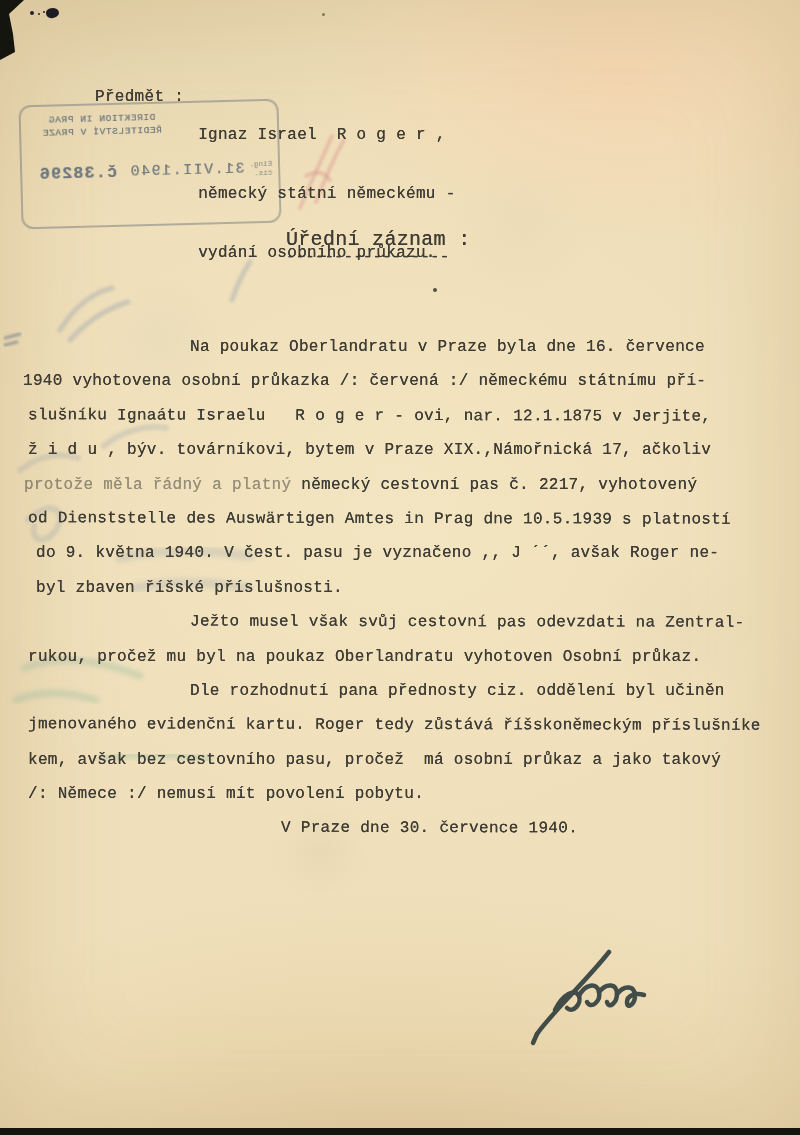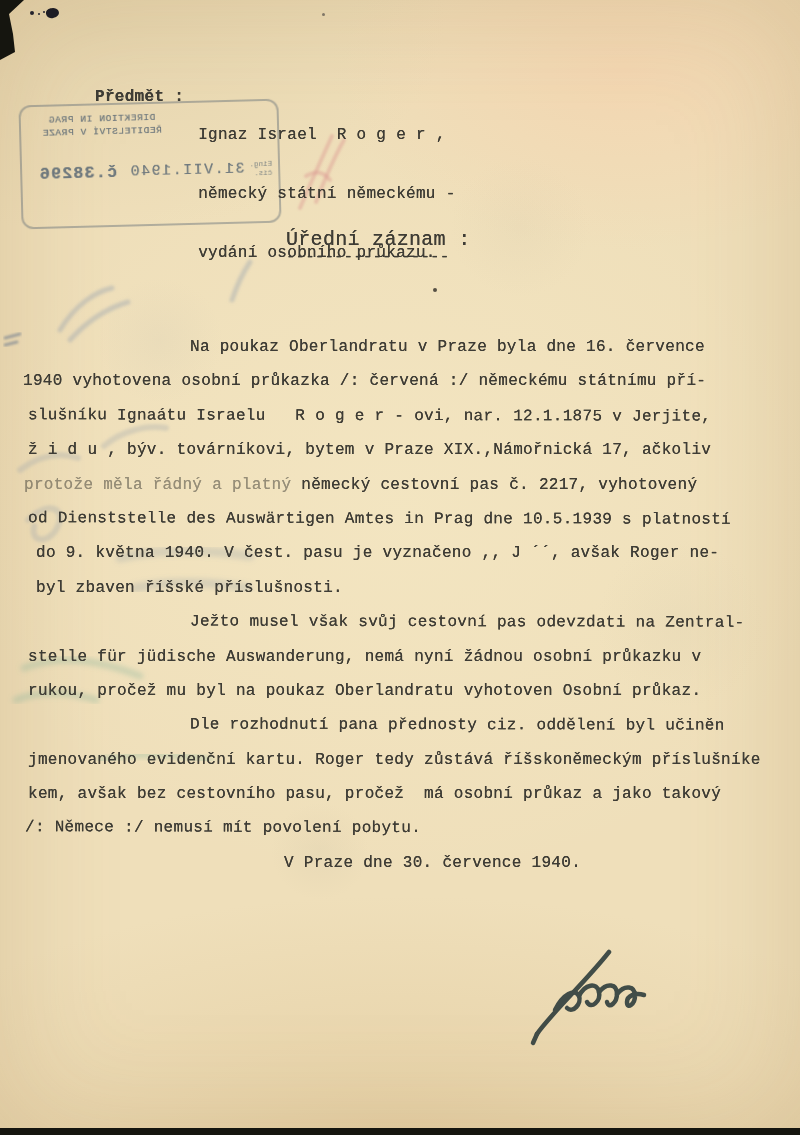--- a/index.html
+++ b/index.html
@@ -21,21 +21,21 @@
   .mottle{position:absolute;inset:0;pointer-events:none;
     background:
       radial-gradient(circle 90px at 20% 30%, rgba(190,185,170,.12), transparent 70%),
       radial-gradient(circle 120px at 85% 55%, rgba(200,190,160,.12), transparent 70%),
       radial-gradient(circle 70px at 40% 75%, rgba(185,175,150,.12), transparent 70%),
       radial-gradient(circle 100px at 65% 20%, rgba(210,195,165,.14), transparent 70%);
   }
   .typed{letter-spacing:.3px; white-space:pre; text-shadow:0 0 .6px currentColor;}
   
   .subject{position:absolute;left:95px;top:88px;display:flex;font-size:16px;}
-  .subject .label{margin-right:14px;font-weight:bold;}
+  .subject .label{margin-right:14px;}
   .subject .content div{line-height:23px;}
   
   .stamp{
     position:absolute;left:20px;top:102px;width:256px;height:120px;
     border:2px solid rgba(95,108,118,.5);border-radius:12px;
     transform:rotate(-1.5deg);
     filter:blur(.4px);opacity:.88;
     color:rgba(90,104,116,.85);
   }
   .stamp-inner{position:absolute;inset:0;transform:scaleX(-1);}
@@ -160,21 +160,20 @@
   <div class="body-text">
     <div class="line typed indent">Na poukaz Oberlandratu v Praze byla dne 16. července</div>
     <div class="line typed">1940 vyhotovena osobní průkazka /: červená :/ německému státnímu pří-</div>
     <div class="line typed">slušníku Ignaátu Israelu   R o g e r - ovi, nar. 12.1.1875 v Jerjite,</div>
     <div class="line typed">ž i d u , býv. továrníkovi, bytem v Praze XIX.,Námořnická 17, ačkoliv</div>
     <div class="line typed"><span class="faded">protože měla řádný a platný</span><span> německý cestovní pas č. 2217, vyhotovený</span></div>
     <div class="line typed">od Dienststelle des Auswärtigen Amtes in Prag dne 10.5.1939 s platností</div>
     <div class="line typed">do 9. května 1940. V čest. pasu je vyznačeno ,, J ´´, avšak Roger ne-</div>
     <div class="line typed">byl zbaven říšské příslušnosti.</div>
     <div class="line typed indent">Ježto musel však svůj cestovní pas odevzdati na Zentral-</div>
-    <div class="line typed">stelle für jüdische Auswanderung, nemá nyní žádnou osobní průkazku v</div>
     <div class="line typed">rukou, pročež mu byl na poukaz Oberlandratu vyhotoven Osobní průkaz.</div>
     <div class="line typed indent">Dle rozhodnutí pana přednosty ciz. oddělení byl učiněn</div>
     <div class="line typed">jmenovaného evidenční kartu. Roger tedy zůstává říšskoněmeckým příslušníke</div>
     <div class="line typed">kem, avšak bez cestovního pasu, pročež  má osobní průkaz a jako takový</div>
     <div class="line typed">/: Němece :/ nemusí mít povolení pobytu.</div>
     <div class="line typed date-line">V Praze dne 30. července 1940.</div>
   </div>
 
   <svg class="signature" width="180" height="110" viewBox="0 0 180 110">
     <g fill="none" stroke="#33413f" stroke-width="4.5" stroke-linecap="round" opacity=".92">

